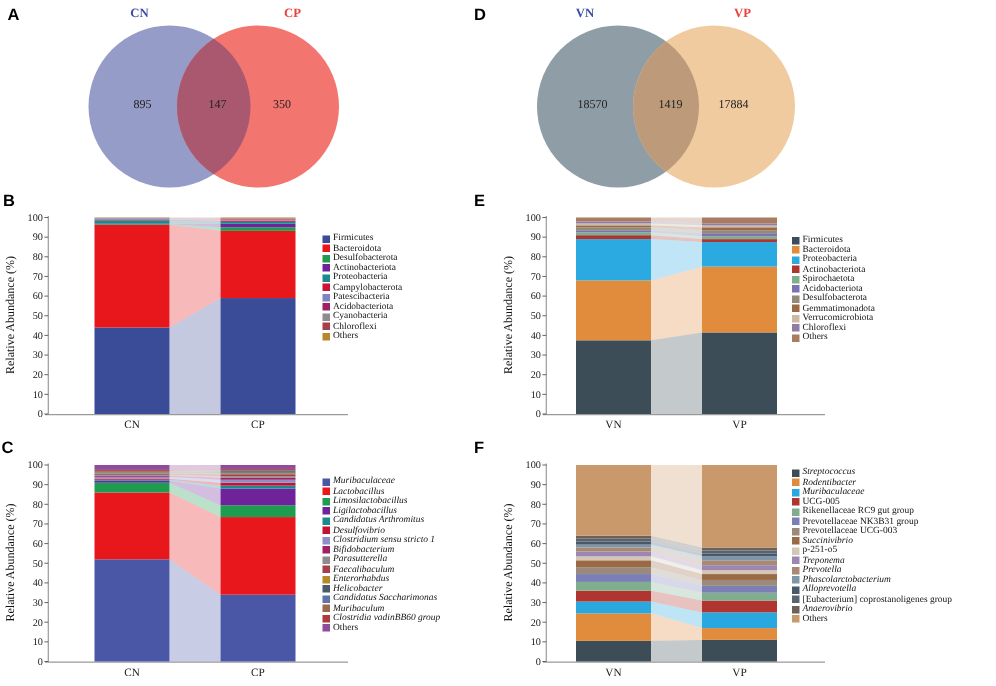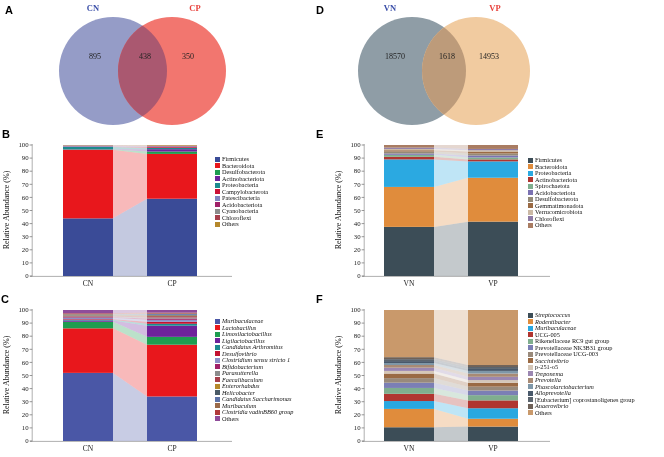--- a/index.html
+++ b/index.html
@@ -3,21 +3,21 @@
 <meta charset="utf-8">
 <style>
   html,body{margin:0;padding:0;background:#fff;}
   .fig{position:relative;width:664px;height:457px;background:#ffffff;overflow:hidden;
        font-family:"Liberation Serif","DejaVu Serif",serif;}
   .pletter{position:absolute;font-family:"Liberation Sans",sans-serif;font-weight:700;
        font-size:11px;color:#000;line-height:11px;}
   .panel{position:absolute;}
   .venn-label{position:absolute;top:3px;transform:translateX(-50%);font-weight:700;
        font-size:8.5px;white-space:nowrap;}
-  .venn-num{position:absolute;top:52px;transform:translateX(-50%);font-size:8px;
+  .venn-num{position:absolute;top:65px;transform:translateX(-50%);font-size:8px;
        color:#222;white-space:nowrap;text-align:right;}
   #panelA .lab-l{left:93px}  #panelA .lab-r{left:195px}
   #panelA .num-l{left:95px}  #panelA .num-c{left:145px} #panelA .num-r{left:188px}
   #panelD .lab-l{left:58px}  #panelD .lab-r{left:163px}
   #panelD .num-l{left:63px}  #panelD .num-c{left:115px} #panelD .num-r{left:157px}
   .legend{position:absolute;display:flex;flex-direction:column;}
   .legend-row{display:flex;align-items:center;height:6.5px;white-space:nowrap;}
   .legend-swatch{width:5px;height:5px;margin-right:2px;flex:0 0 auto;}
   .legend-label{font-size:6.3px;color:#111;line-height:6.5px;}
   svg{position:absolute;left:0;top:0;}
@@ -39,38 +39,38 @@
         <clipPath id="clip-A">
           <circle cx="113" cy="71" r="54"></circle>
         </clipPath>
         <circle cx="113" cy="71" r="54" fill="#959CC7"></circle>
         <circle cx="172" cy="71" r="54" fill="#F2766F"></circle>
         <circle cx="172" cy="71" r="54" fill="#AA5870" clip-path="url(#clip-A)"></circle>
       </svg>
     <span class="venn-label lab-l" style="color: rgb(58, 78, 168);">CN</span>
     <span class="venn-label lab-r" style="color: rgb(232, 65, 60);">CP</span>
     <span class="venn-num num-l">895</span>
-    <span class="venn-num num-c">438</span>
+    <span class="venn-num num-c">147</span>
     <span class="venn-num num-r">350</span>
   </div>
 
   <div id="panelD" class="panel" style="left:332px;top:0;width:332px;height:128px;">
       <svg width="332" height="128" viewBox="0 0 332 128">
         <clipPath id="clip-D">
           <circle cx="80" cy="71" r="54"></circle>
         </clipPath>
         <circle cx="80" cy="71" r="54" fill="#8F9DA6"></circle>
         <circle cx="144" cy="71" r="54" fill="#F1CBA0"></circle>
         <circle cx="144" cy="71" r="54" fill="#BD9B7A" clip-path="url(#clip-D)"></circle>
       </svg>
     <span class="venn-label lab-l" style="color: rgb(58, 78, 168);">VN</span>
     <span class="venn-label lab-r" style="color: rgb(232, 65, 60);">VP</span>
     <span class="venn-num num-l">18570</span>
-    <span class="venn-num num-c">1618</span>
-    <span class="venn-num num-r">14953</span>
+    <span class="venn-num num-c">1419</span>
+    <span class="venn-num num-r">17884</span>
   </div>
 
   <div id="panelB" class="panel" style="left:0;top:128px;width:332px;height:165px;">
       <svg width="332" height="165" viewBox="0 0 332 165">
         <line x1="30" y1="148.4" x2="232" y2="148.4" stroke="#9a9a9a" stroke-width="0.8"></line>
         <line x1="32.2" y1="16" x2="32.2" y2="148.4" stroke="#9a9a9a" stroke-width="0.8"></line>
         <line x1="29.6" y1="148" x2="32.2" y2="148" stroke="#555" stroke-width="0.6"></line>
         <text x="28.6" y="150.2" text-anchor="end" font-size="6.8" fill="#1a1a1a">0</text>
         <line x1="29.6" y1="134.9" x2="32.2" y2="134.9" stroke="#555" stroke-width="0.6"></line>
         <text x="28.6" y="137.1" text-anchor="end" font-size="6.8" fill="#1a1a1a">10</text>

